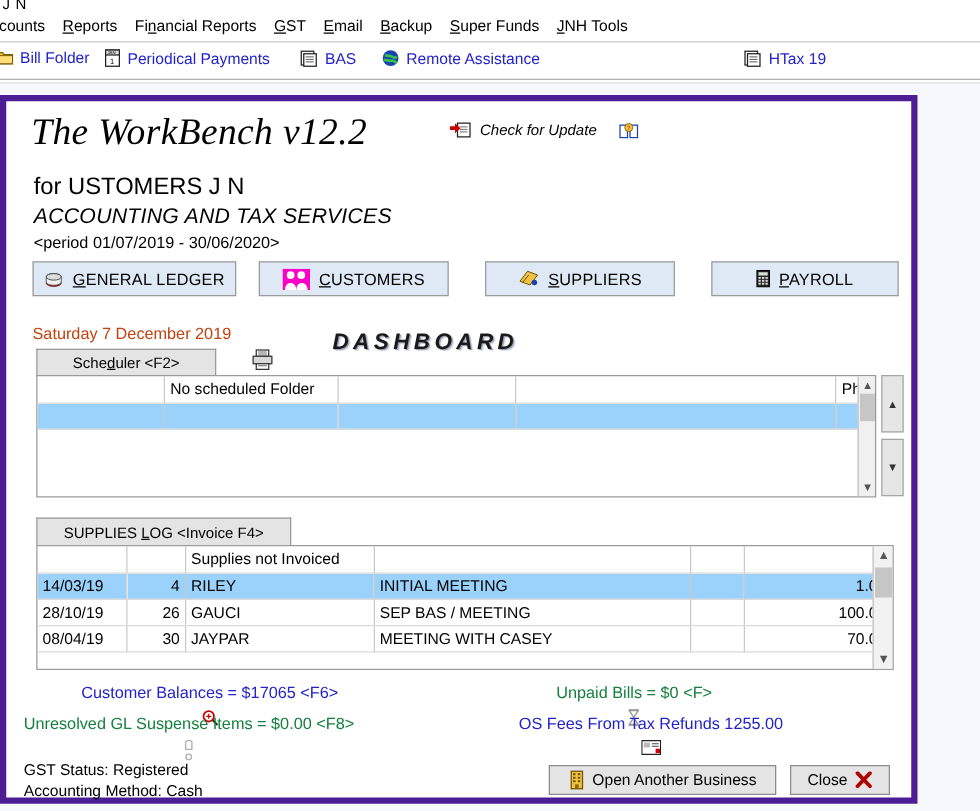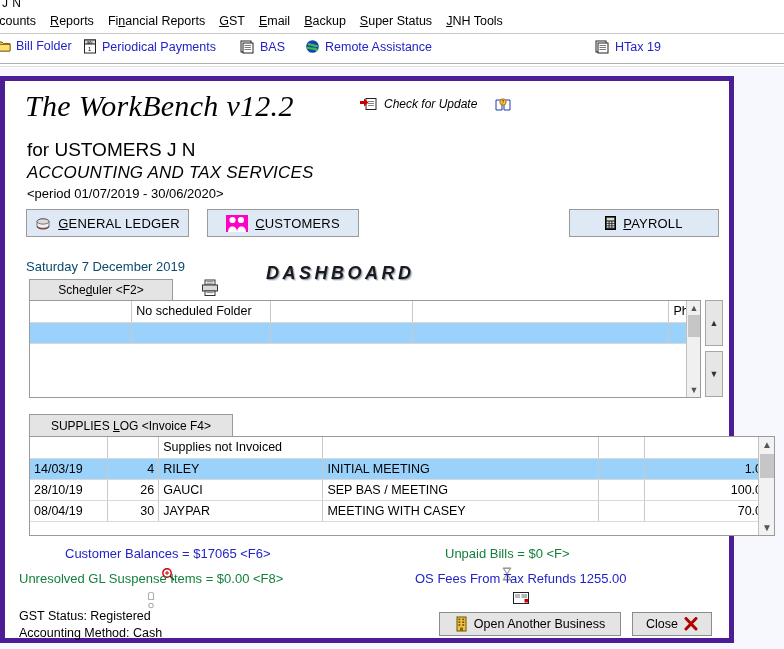--- a/index.html
+++ b/index.html
@@ -113,21 +113,21 @@
   .navbtn u { text-decoration: underline; }
   .navbtn-label { letter-spacing: .2px; }
   #btn-gl  { left: 21px;  width: 163px; }
   #btn-cus { left: 202px; width: 152px; }
   #btn-sup { left: 383px; width: 152px; }
   #btn-pay { left: 564px; width: 150px; }
 
   
   .date-line {
     position: absolute; left: 21px; top: 178px;
-    font-size: 13px; color: #0c4a6e;
+    font-size: 13px; color: #c2410c;
   }
   .dashboard-word {
     position: absolute; left: 261px; top: 182px;
     font-size: 18px; font-weight: bold; font-style: italic;
     letter-spacing: 3.5px; color: #1a1a1a;
     text-shadow: 1px 1px 0 #9aa3b5, 2px 2px 0 #dfe2ea;
   }
 
   
   .tab {
@@ -146,21 +146,21 @@
   }
 
   
   .gridframe {
     position: absolute;
     border: 1px solid #9a9a9a;
     background: #ffffff;
     overflow: hidden;
   }
   #grid-sched   { left: 24px; top: 219px; width: 672px; height: 98px; }
-  #grid-supply  { left: 24px; top: 355px; width: 746px; height: 100px; }
+  #grid-supply  { left: 24px; top: 355px; width: 686px; height: 100px; }
 
   table.grid { border-collapse: collapse; width: 100%; table-layout: fixed; }
   table.grid td {
     border-right: 1px solid #c9c9c9;
     border-bottom: 1px solid #d9d9d9;
     font-size: 12.5px; color: #000;
     height: 21px; padding: 0 4px;
     overflow: hidden; white-space: nowrap;
   }
   tr.row-sel td { background: #9bd2fb; }
@@ -246,21 +246,21 @@
 
   <div class="titlebar-scrap">J N</div>
 
   <div class="menubar">
     <div class="menu-item"><span>ccounts</span></div>
     <div class="menu-item"><u>R</u><span>eports</span></div>
     <div class="menu-item">Fi<u>n</u><span>ancial Reports</span></div>
     <div class="menu-item"><u>G</u><span>ST</span></div>
     <div class="menu-item"><u>E</u><span>mail</span></div>
     <div class="menu-item"><u>B</u><span>ackup</span></div>
-    <div class="menu-item"><u>S</u><span>uper Status</span></div>
+    <div class="menu-item"><u>S</u><span>uper Funds</span></div>
     <div class="menu-item"><u>J</u><span>NH Tools</span></div>
   </div>
   <div class="menu-rule"></div>
 
   <div class="toolbar">
 
     <div class="tb-item" style="left:-4px">
       <span>
         <svg width="15" height="14" viewBox="0 0 15 14">
           <path d="M1 3h5l1.3 1.6H14V12H1z" fill="#f5c342" stroke="#7a5c00" stroke-width="1"></path>
@@ -370,20 +370,30 @@
           <rect x="0" y="0" width="22" height="17" fill="#ff00c8"></rect>
           <circle cx="6.5" cy="5" r="3.1" fill="#fff"></circle>
           <circle cx="15" cy="5" r="3.1" fill="#fff"></circle>
           <path d="M2 17c0-3.6 2-5.6 4.5-5.6S11 13.4 11 17z" fill="#fff"></path>
           <path d="M11 17c0-3.6 2-5.6 4.5-5.6S20 13.4 20 17z" fill="#fff"></path>
         </svg>
       </span>
       <span class="navbtn-label"><u>C</u>USTOMERS</span>
     </div>
 
+    <div class="navbtn" id="btn-sup">
+      <span>
+        <svg width="17" height="14" viewBox="0 0 17 14">
+          <path d="M1 9 L7 1 L15 4 L9 12 Z" fill="#f5c342" stroke="#6b5200" stroke-width=".8"></path>
+          <path d="M3 10 L8 4" stroke="#6b5200" stroke-width=".8"></path>
+          <circle cx="12.5" cy="10" r="2.2" fill="#1a3fb0"></circle>
+        </svg>
+      </span>
+      <span class="navbtn-label"><u>S</u>UPPLIERS</span>
+    </div>
 
     <div class="navbtn" id="btn-pay">
       <span>
         <svg width="11" height="14" viewBox="0 0 11 14">
           <rect x="0.5" y="0.5" width="10" height="13" fill="#2b2b2b" stroke="#000"></rect>
           <rect x="1.8" y="1.8" width="7.4" height="2.6" fill="#cfe3cf"></rect>
           <g fill="#ddd">
             <rect x="1.8" y="5.6" width="1.8" height="1.5"></rect>
                 <rect x="4.6" y="5.6" width="1.8" height="1.5"></rect>
                 <rect x="7.4" y="5.6" width="1.8" height="1.5"></rect>

